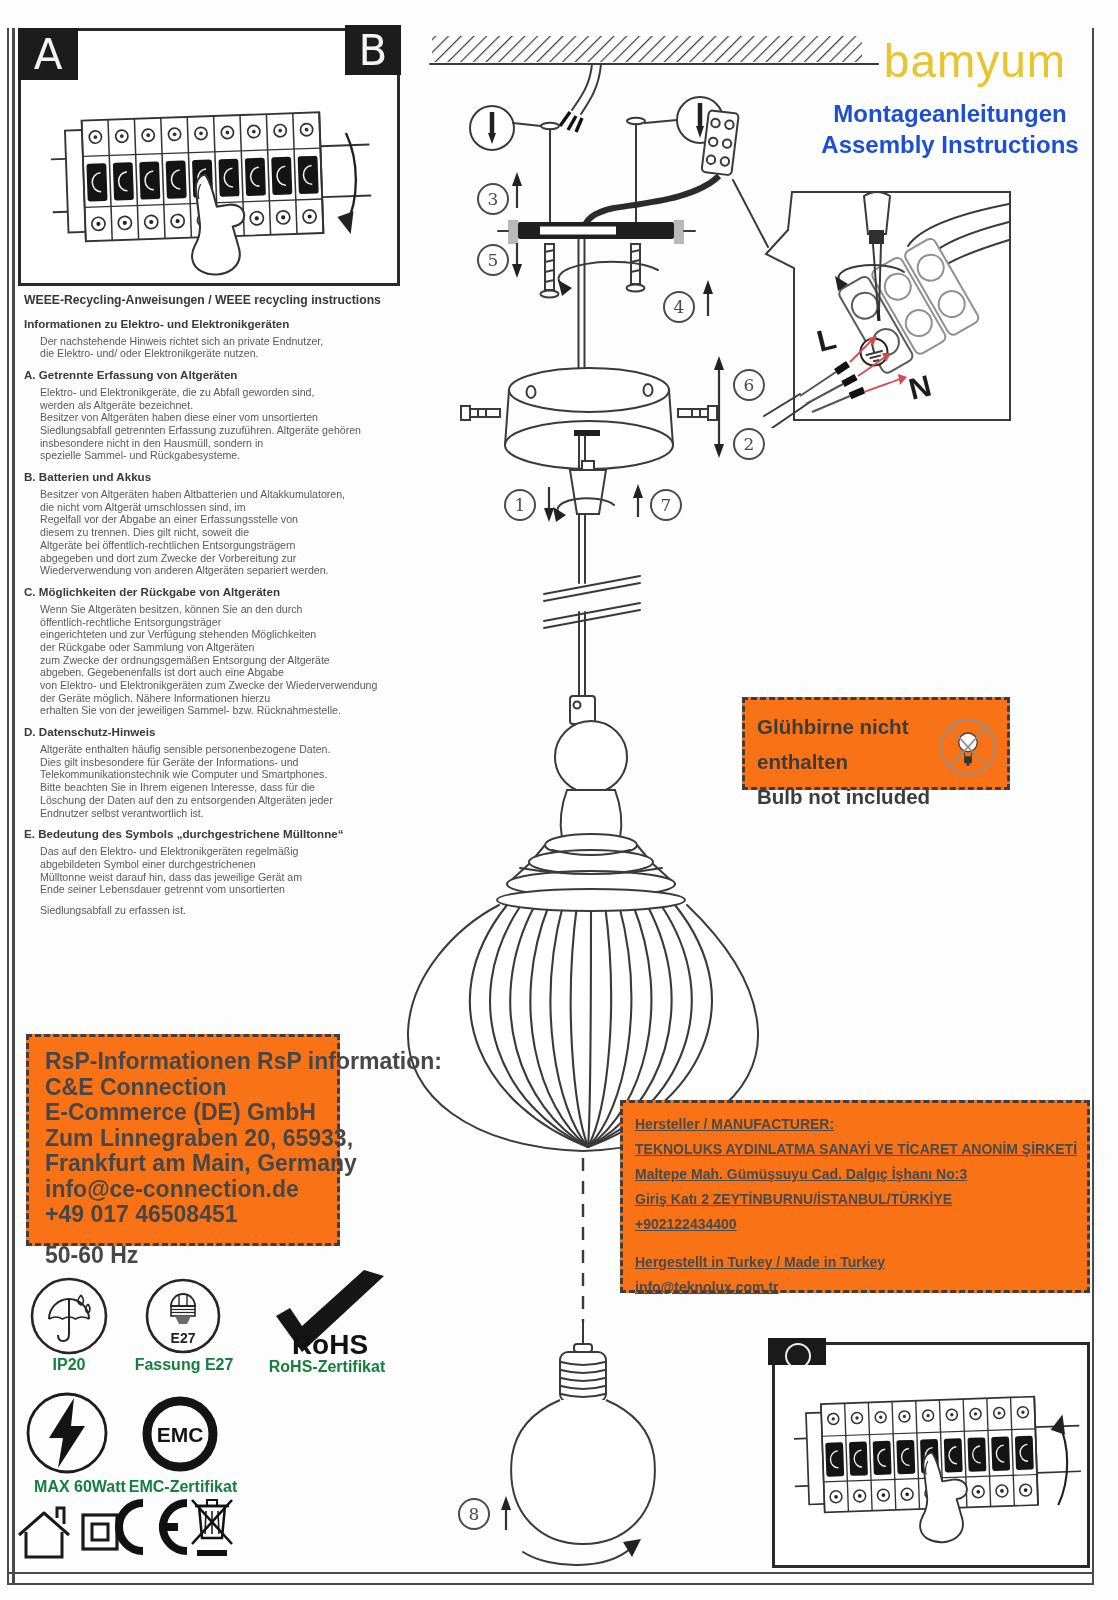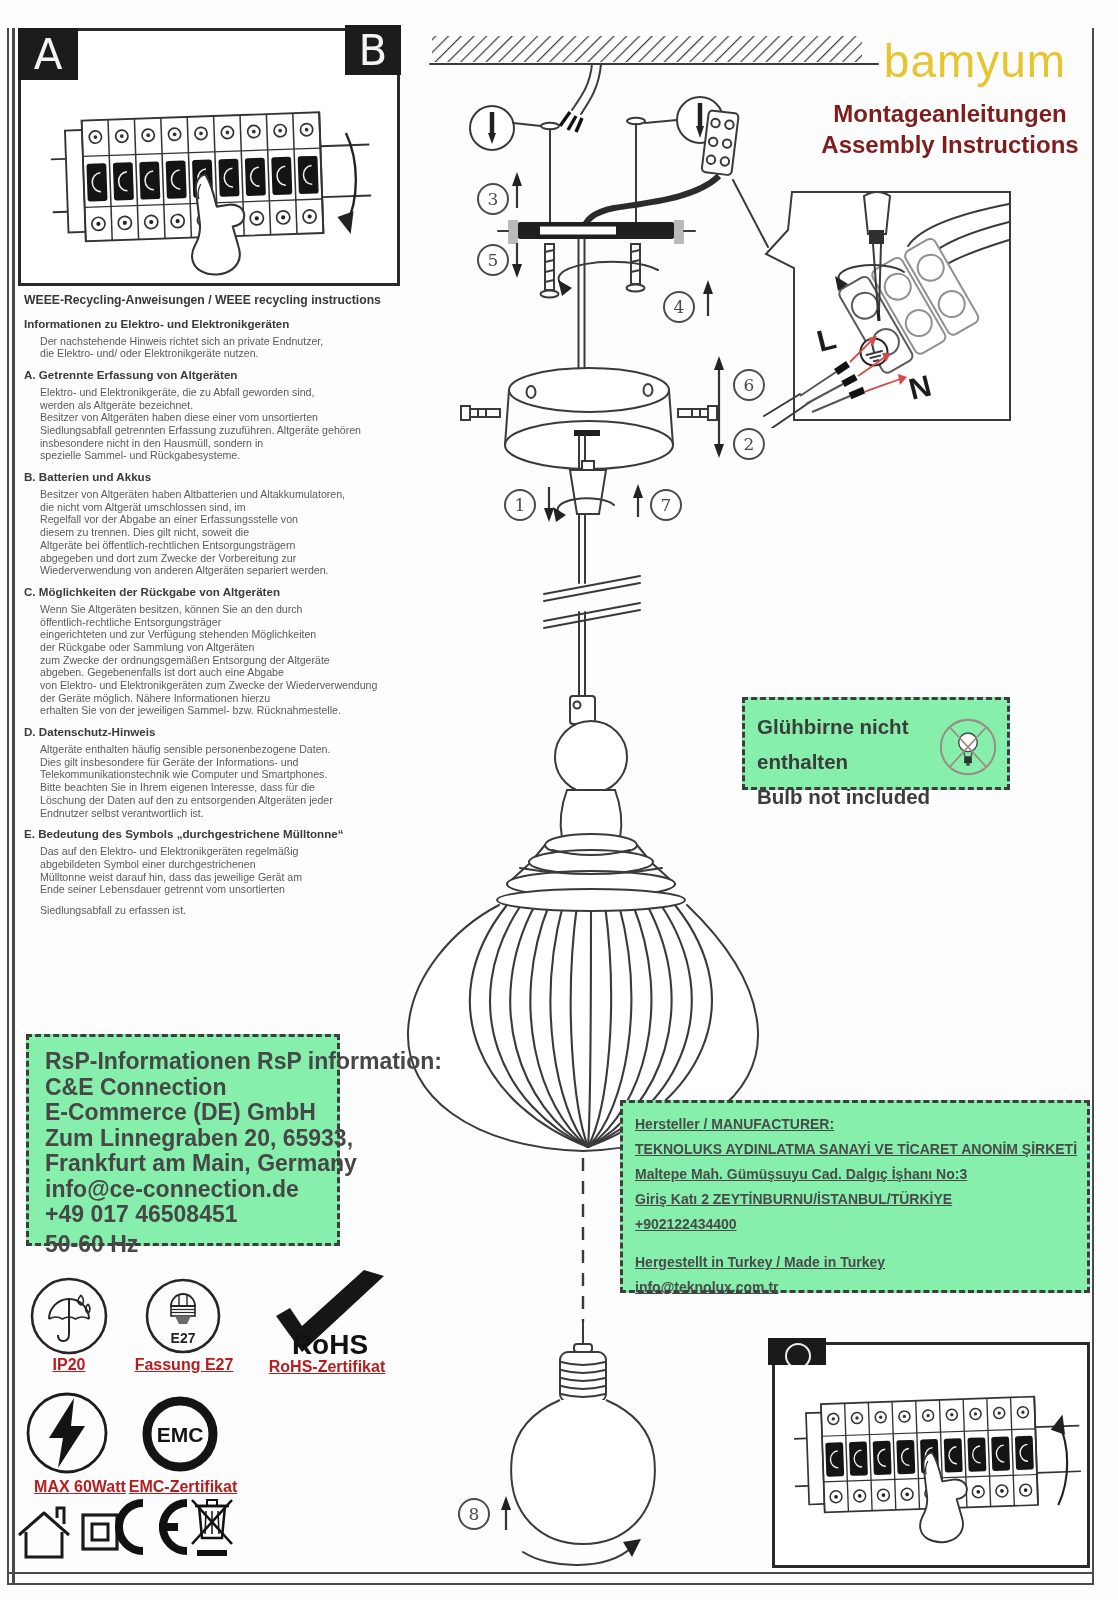--- a/index.html
+++ b/index.html
@@ -15,27 +15,27 @@
   }
   .step-badge{
     position:absolute;width:28px;height:28px;border:2px solid #4b4b4b;border-radius:50%;
     display:flex;align-items:center;justify-content:center;
     font-family:"DejaVu Serif",serif;font-size:17px;color:#4b4b4b;background:#fff;z-index:4;
   }
   .weee{width:412px;font-size:10.6px;line-height:1.2;color:#5a5a5a;}
   .weee .title{font-weight:bold;font-size:12.2px;color:#383838;margin-bottom:9px;}
   .weee h4{font-weight:bold;font-size:11.6px;color:#3a3a3a;margin:0 0 4px 0;}
   .weee p{margin:0 0 8px 16px;white-space:pre-line;}
-  .dashed-box{border:3px dashed #3d3d3d;background:#86efac;z-index:5;box-sizing:border-box;}
+  .dashed-box{border:3px dashed #3d3d3d;background:#f97316;z-index:5;box-sizing:border-box;}
   .rsp-line{font-size:23px;font-weight:bold;color:#474747;line-height:25.5px;white-space:nowrap;}
   .mfr-line{font-size:14px;font-weight:bold;color:#4a4a4a;line-height:25px;white-space:nowrap;text-decoration:underline;}
   .notice-line{font-size:20.5px;font-weight:bold;color:#3c3c3c;line-height:35px;}
-  .cert-label{font-size:16px;font-weight:bold;color:#b91c1c;text-align:center;text-decoration:underline;}
+  .cert-label{font-size:16px;font-weight:bold;color:#15803d;text-align:center;}
   .brand{font-size:46px;font-weight:normal;letter-spacing:1px;z-index:7;}
-  .subtitle{font-size:24px;font-weight:bold;color:#7f1d1d;line-height:31px;text-align:center;z-index:7;}
+  .subtitle{font-size:24px;font-weight:bold;color:#1d4ed8;line-height:31px;text-align:center;z-index:7;}
   .product-code{font-size:27px;font-weight:bold;color:#101010;letter-spacing:1px;z-index:6;}
   .frame{background:#4a4a4a;z-index:2;}
   svg{display:block;}
   .s{stroke:#3a3a3a;fill:none;stroke-width:2;stroke-linecap:round;}
   .sf{stroke:#3a3a3a;fill:#ffffff;stroke-width:2;}
 </style>
 </head>
 <body>
 
 <div id="page">
@@ -462,21 +462,21 @@
   </div>
 
   <div class="abs dashed-box" style="left:26px;top:1034px;width:314px;height:212px;padding:12px 0 0 16px">
     <div class="rsp-line">RsP-Informationen RsP information:</div>
     <div class="rsp-line">C&amp;E Connection</div>
     <div class="rsp-line">E-Commerce (DE) GmbH</div>
     <div class="rsp-line">Zum Linnegraben 20, 65933,</div>
     <div class="rsp-line">Frankfurt am Main, Germany</div>
     <div class="rsp-line">info@ce-connection.de</div>
     <div class="rsp-line">+49 017 46508451</div>
-    <div class="rsp-line" style="margin-top:4px">50-60 Hz</div>
+    <div class="rsp-line" style="margin-top:15px">50-60 Hz</div>
   </div>
 
   <div class="abs dashed-box" style="left:620px;top:1100px;width:470px;height:193px;padding:9px 8px 0 12px">
     <div class="mfr-line">Hersteller / MANUFACTURER:</div>
     <div class="mfr-line">TEKNOLUKS AYDINLATMA SANAYİ VE TİCARET ANONİM ŞİRKETİ</div>
     <div class="mfr-line">Maltepe Mah. Gümüşsuyu Cad. Dalgıç İşhanı No:3</div>
     <div class="mfr-line">Giriş Katı 2 ZEYTİNBURNU/İSTANBUL/TÜRKİYE</div>
     <div class="mfr-line">+902122434400</div>
     <div class="mfr-line" style="margin-top:13px">Hergestellt in Turkey / Made in Turkey</div>
     <div class="mfr-line">info@teknolux.com.tr</div>

